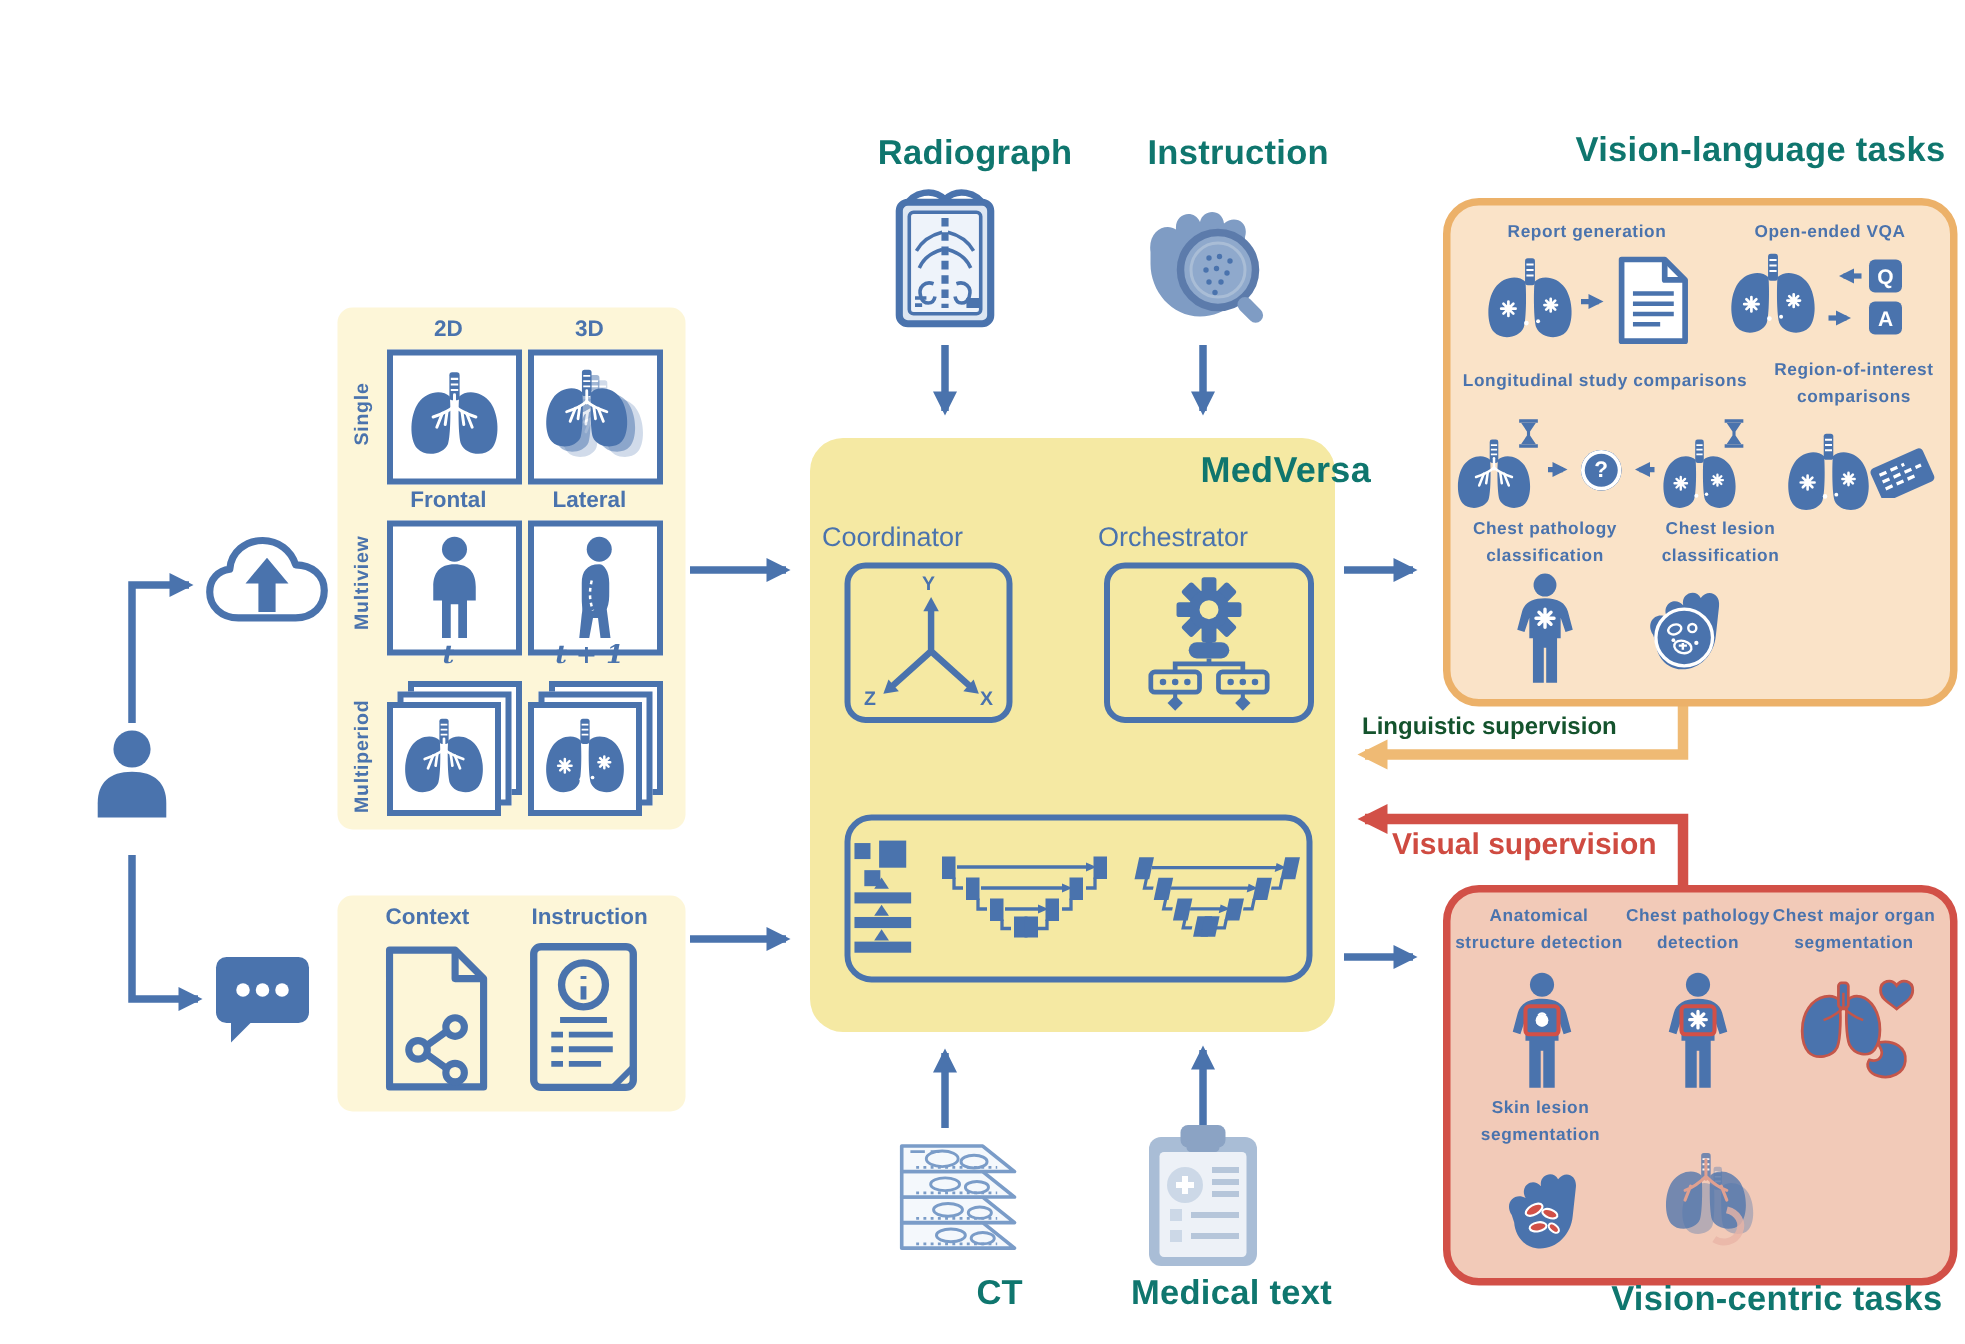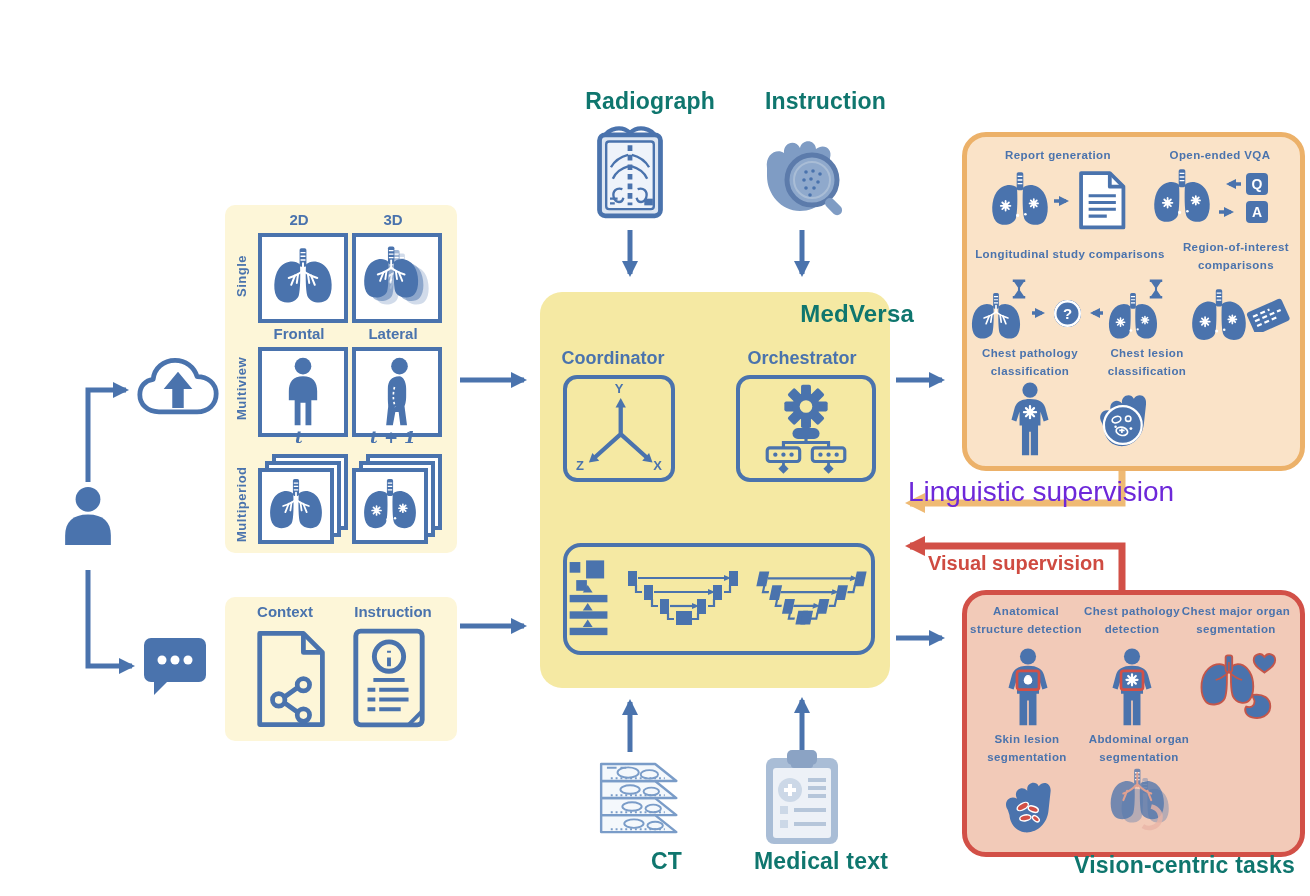--- a/index.html
+++ b/index.html
@@ -13,24 +13,24 @@
   .cell{background:#fff;border:4px solid #4a73ad;display:flex;align-items:center;justify-content:center;}
   .rot{writing-mode:vertical-rl;transform:rotate(180deg);font-weight:bold;font-size:13px;color:#4a73ad;
        display:flex;align-items:center;justify-content:center;letter-spacing:.5px;}
   .tmath{font-family:"DejaVu Serif",serif;font-style:italic;font-weight:bold;font-size:17px;
          color:#4a73ad;text-align:center;}
   .stack{background:#fff;border:4px solid #4a73ad;display:flex;align-items:center;justify-content:center;}
   .stackwrap{position:absolute;}
   .layer{position:absolute;background:#fff;border:4px solid #4a73ad;}
   .mvbox{background:#f5e9a3;border-radius:22px;}
   .inbox{border:4px solid #4a73ad;border-radius:14px;display:flex;align-items:center;justify-content:center;}
-  .mlab{font-weight:bold;font-size:18px;color:#4a73ad;text-align:center;}
+  .mlab{font-weight:normal;font-size:18px;color:#4a73ad;text-align:left;}
   .obox{background:#fae3c8;border:5px solid #ecb169;border-radius:24px;}
   .rbox{background:#f2cab8;border:5px solid #d25047;border-radius:24px;}
-  .suplab-o{font-weight:normal;font-size:28px;color:#6d28d9;}
+  .suplab-o{font-weight:bold;font-size:16px;color:#14532d;}
   .suplab-r{font-weight:bold;font-size:20px;color:#cf4b41;}
   .flexr{display:flex;align-items:center;}
   .qa{width:22px;height:22px;background:#4a73ad;border-radius:4px;color:#fff;font-weight:bold;
       font-size:14px;display:flex;align-items:center;justify-content:center;}
   .qcirc{width:27px;height:27px;border-radius:50%;background:#4a73ad;color:#fff;font-weight:bold;
          font-size:15px;display:flex;align-items:center;justify-content:center;
          box-shadow:inset 0 0 0 2.5px #fff, inset 0 0 0 4.5px #4a73ad;}
   .axl{position:absolute;font-weight:bold;font-size:13px;color:#4a73ad;}
   svg{display:block;}
 </style>
@@ -492,20 +492,21 @@
 
 <svg class="abs" style="left:578px;top:754px" width="104" height="90" viewBox="0 0 110 78">
       <use href="#g-ct" transform="scale(1.02,1.0)"></use>
     </svg>
 <div class="abs ttl" style="left:578px;top:848px;width:104px">CT</div>
 <svg class="abs" style="left:760px;top:748px" width="84" height="100" viewBox="0 0 84 100">
       <use href="#g-clipboard"></use>
     </svg>
 <div class="abs ttl" style="left:718px;top:848px;width:170px">Medical text</div>
 
+<div class="abs ttl" style="left:975px;top:86px;width:322px">Vision-language tasks</div>
 <div class="abs obox" style="left:962px;top:132px;width:333px;height:329px"></div>
 
 <div class="abs lab" style="left:988px;top:146px;width:140px">Report generation</div>
 <div class="abs flexr" style="left:990px;top:170px;gap:3px">
   <svg width="60" height="60" viewBox="0 0 100 100">
         <use href="#g-lungs-star"></use>
       </svg>
   <svg width="22" height="12">
         <path d="M1 6 H13" stroke="#4a73ad" stroke-width="3.5" fill="none" marker-end="url(#mb-s)"></path>
       </svg>
@@ -595,21 +596,20 @@
       <use href="#g-person-bbox"></use>
     </svg>
 <svg class="abs" style="left:1104px;top:648px" width="56" height="78" viewBox="0 0 64 92">
       <use href="#g-person-bbox-star"></use>
     </svg>
 <svg class="abs" style="left:1192px;top:652px" width="92" height="76" viewBox="0 0 96 92">
       <use href="#g-organs"></use>
     </svg>
 
 <div class="abs lab" style="left:970px;top:730px;width:114px">Skin lesion segmentation</div>
-<div class="abs lab" style="left:1074px;top:730px;width:130px">Abdominal organ segmentation</div>
 
 <svg class="abs" style="left:995px;top:768px" width="80" height="70" viewBox="0 0 84 80">
       <use href="#g-hand-lesions"></use>
     </svg>
 <svg class="abs" style="left:1098px;top:762px" width="86" height="78" viewBox="0 0 90 84">
       <use href="#g-organs-abd"></use>
     </svg>
 
 <div class="abs ttl" style="left:965px;top:852px;width:330px">Vision-centric tasks</div>
 

